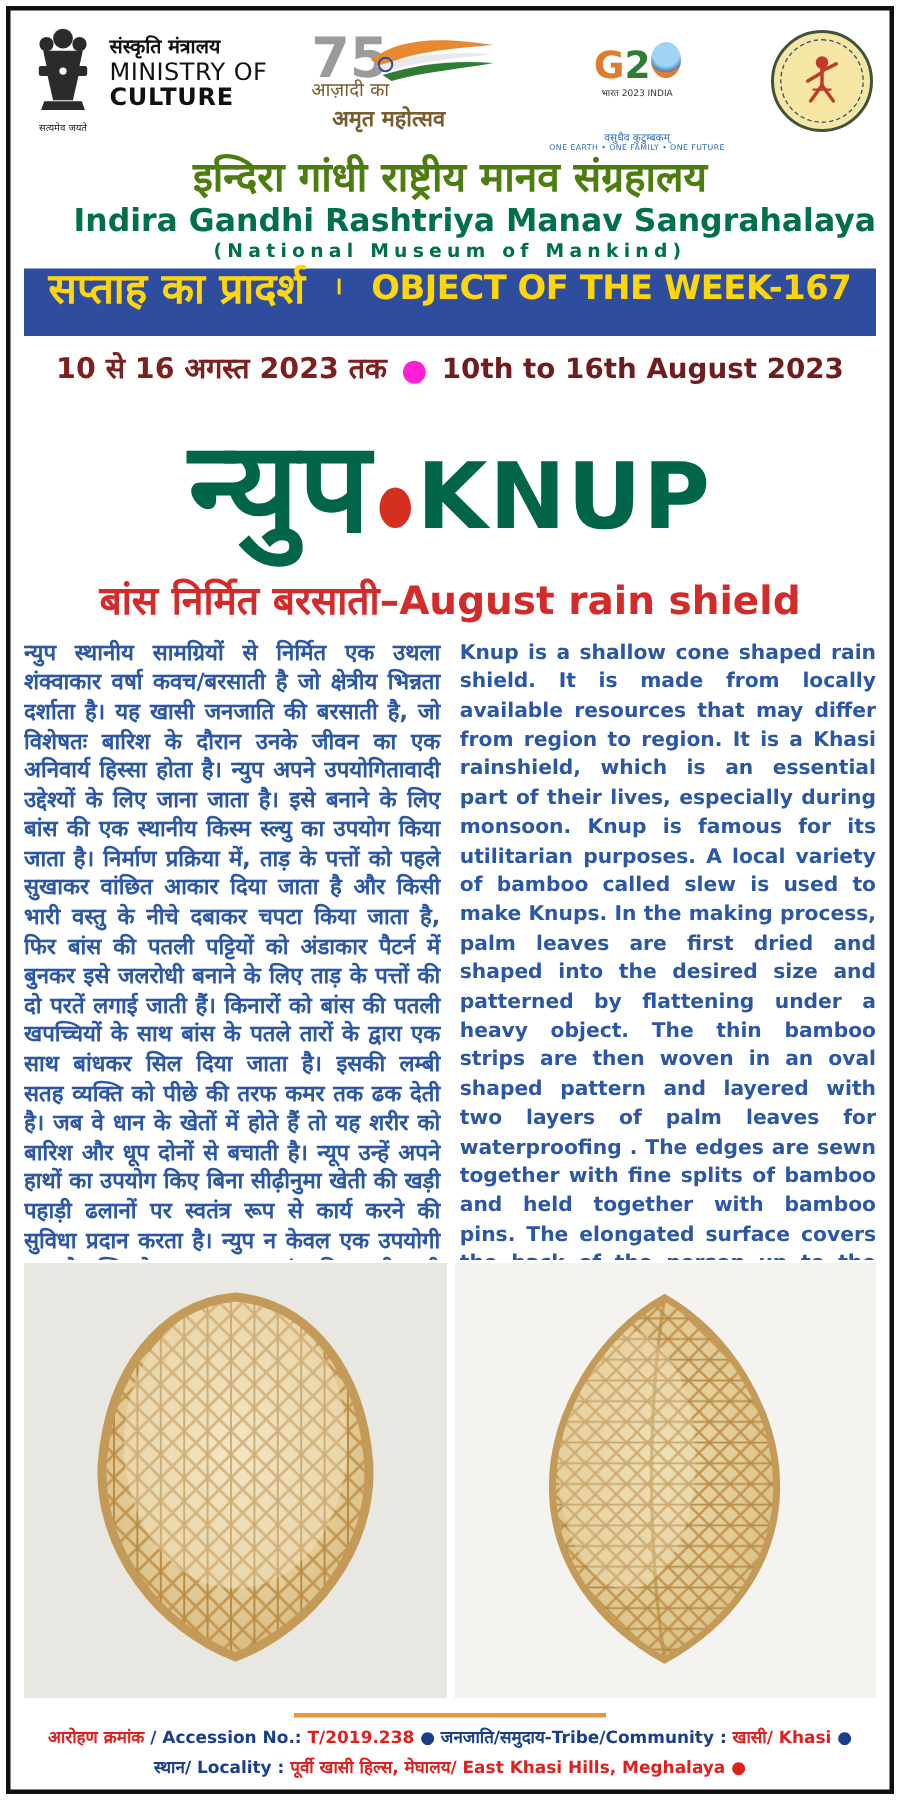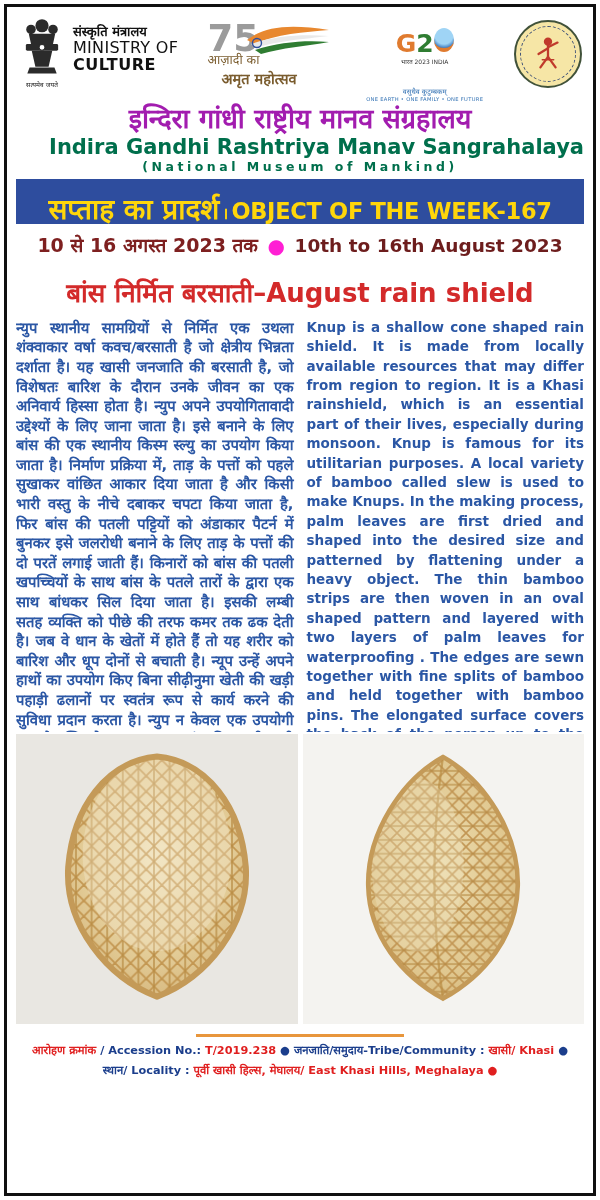--- a/index.html
+++ b/index.html
@@ -28,25 +28,25 @@
          background:radial-gradient(circle at 50% 35%,#9fd4f5 0 55%,#3a79c0 80%);
          border-bottom:4px solid #e07b2f;vertical-align:baseline;}
   .g20-bharat{font-size:6px;color:#333;margin-top:2px;}
   .g20-motto{font-size:7px;color:#2f6fb2;margin-top:21px;}
   .g20-tag{font-size:5.2px;color:#2f6fb2;letter-spacing:.3px;}
   .seal{width:64px;height:64px;border-radius:50%;background:#f6e6a6;border:2px solid #41523a;
         display:flex;align-items:center;justify-content:center;margin-top:4px;}
   .seal-inner{width:54px;height:54px;border-radius:50%;border:1px dashed #3c4f77;
         display:flex;align-items:center;justify-content:center;}
   
-  .t-hindi{color:#a21caf;font-size:27px;font-weight:bold;text-align:center;line-height:1.1;margin-top:2px;}
+  .t-hindi{color:#4d7c0f;font-size:27px;font-weight:bold;text-align:center;line-height:1.1;margin-top:2px;}
   .t-en{color:#006f4c;font-size:21px;font-weight:bold;text-align:right;line-height:1.05;margin-top:2px;}
   .t-sub{color:#006f4c;font-size:12.5px;font-weight:bold;text-align:center;letter-spacing:3.5px;margin-top:1px;}
   
-  .banner{margin-top:5px;background:#2e4d9e;height:45px;display:flex;align-items:flex-end;justify-content:center;gap:3px;}
+  .banner{margin-top:5px;background:#2e4d9e;height:45px;display:flex;align-items:flex-start;justify-content:center;gap:19px;}
   .banner .bh{color:#ffd60a;font-size:28px;font-weight:bold;line-height:1;}
   .banner .bsep{color:#ffd60a;font-size:16px;font-weight:bold;}
   .banner .be{color:#ffd60a;font-size:22.5px;font-weight:bold;letter-spacing:-.3px;}
   
   .dateline{text-align:center;margin-top:8px;font-weight:bold;}
   .d-h{color:#7e2020;font-size:19px;}
   .d-dot{color:#ff1fd4;font-size:20px;vertical-align:-1px;padding:0 4px;}
   .d-e{color:#6d1d1d;font-size:18.5px;}
   
   .objtitle{display:flex;align-items:flex-end;justify-content:center;margin-top:0px;height:108px;}
@@ -147,20 +147,25 @@
     <span class="bsep">।</span>
     <span class="be">OBJECT OF THE WEEK-167</span>
   </div>
 
   <div class="dateline">
     <span class="d-h">10 से 16 अगस्त 2023 तक</span>
     <span class="d-dot">●</span>
     <span class="d-e">10th to 16th August 2023</span>
   </div>
 
+  <div class="objtitle">
+    <span class="o-h">न्युप</span>
+    <span class="o-dot"></span>
+    <span class="o-e">KNUP</span>
+  </div>
   <div class="objsub">
     <span>बांस निर्मित बरसाती</span><span>–</span><span>August rain shield</span>
   </div>
 
   <div class="cols">
     <div class="col col-hi">न्युप स्थानीय सामग्रियों से निर्मित एक उथला शंक्वाकार वर्षा कवच/बरसाती है जो क्षेत्रीय भिन्नता दर्शाता है। यह खासी जनजाति की बरसाती है, जो विशेषतः बारिश के दौरान उनके जीवन का एक अनिवार्य हिस्सा होता है। न्युप अपने उपयोगितावादी उद्देश्यों के लिए जाना जाता है। इसे बनाने के लिए बांस की एक स्थानीय किस्म स्ल्यु का उपयोग किया जाता है। निर्माण प्रक्रिया में, ताड़ के पत्तों को पहले सुखाकर वांछित आकार दिया जाता है और किसी भारी वस्तु के नीचे दबाकर चपटा किया जाता है, फिर बांस की पतली पट्टियों को अंडाकार पैटर्न में बुनकर इसे जलरोधी बनाने के लिए ताड़ के पत्तों की दो परतें लगाई जाती हैं। किनारों को बांस की पतली खपच्चियों के साथ बांस के पतले तारों के द्वारा एक साथ बांधकर सिल दिया जाता है। इसकी लम्बी सतह व्यक्ति को पीछे की तरफ कमर तक ढक देती है। जब वे धान के खेतों में होते हैं तो यह शरीर को बारिश और धूप दोनों से बचाती है। न्यूप उन्हें अपने हाथों का उपयोग किए बिना सीढ़ीनुमा खेती की खड़ी पहाड़ी ढलानों पर स्वतंत्र रूप से कार्य करने की सुविधा प्रदान करता है। न्युप न केवल एक उपयोगी वस्तु है बल्कि मेघालय का एक सांस्कृतिक प्रतीक भी है।</div>
     <div class="col col-en">Knup is a shallow cone shaped rain shield. It is made from locally available resources that may differ from region to region. It is a Khasi rainshield, which is an essential part of their lives, especially during monsoon. Knup is famous for its utilitarian purposes. A local variety of bamboo called slew is used to make Knups. In the making process, palm leaves are first dried and shaped into the desired size and patterned by flattening under a heavy object. The thin bamboo strips are then woven in an oval shaped pattern and layered with two layers of palm leaves for waterproofing . The edges are sewn together with fine splits of bamboo and held together with bamboo pins. The elongated surface covers the back of the person up to the waist, protecting the body from both heavy rains and sun when they are out in the paddy fields. The knup not only protects themselves from rain but also allows them to work-freely on the steep hill slopes of the terrace farming without using their hands for extra work. The knup is not only a utility object but also a cultural symbol of Meghalaya.</div>
   </div>
 
   <div class="photos">

